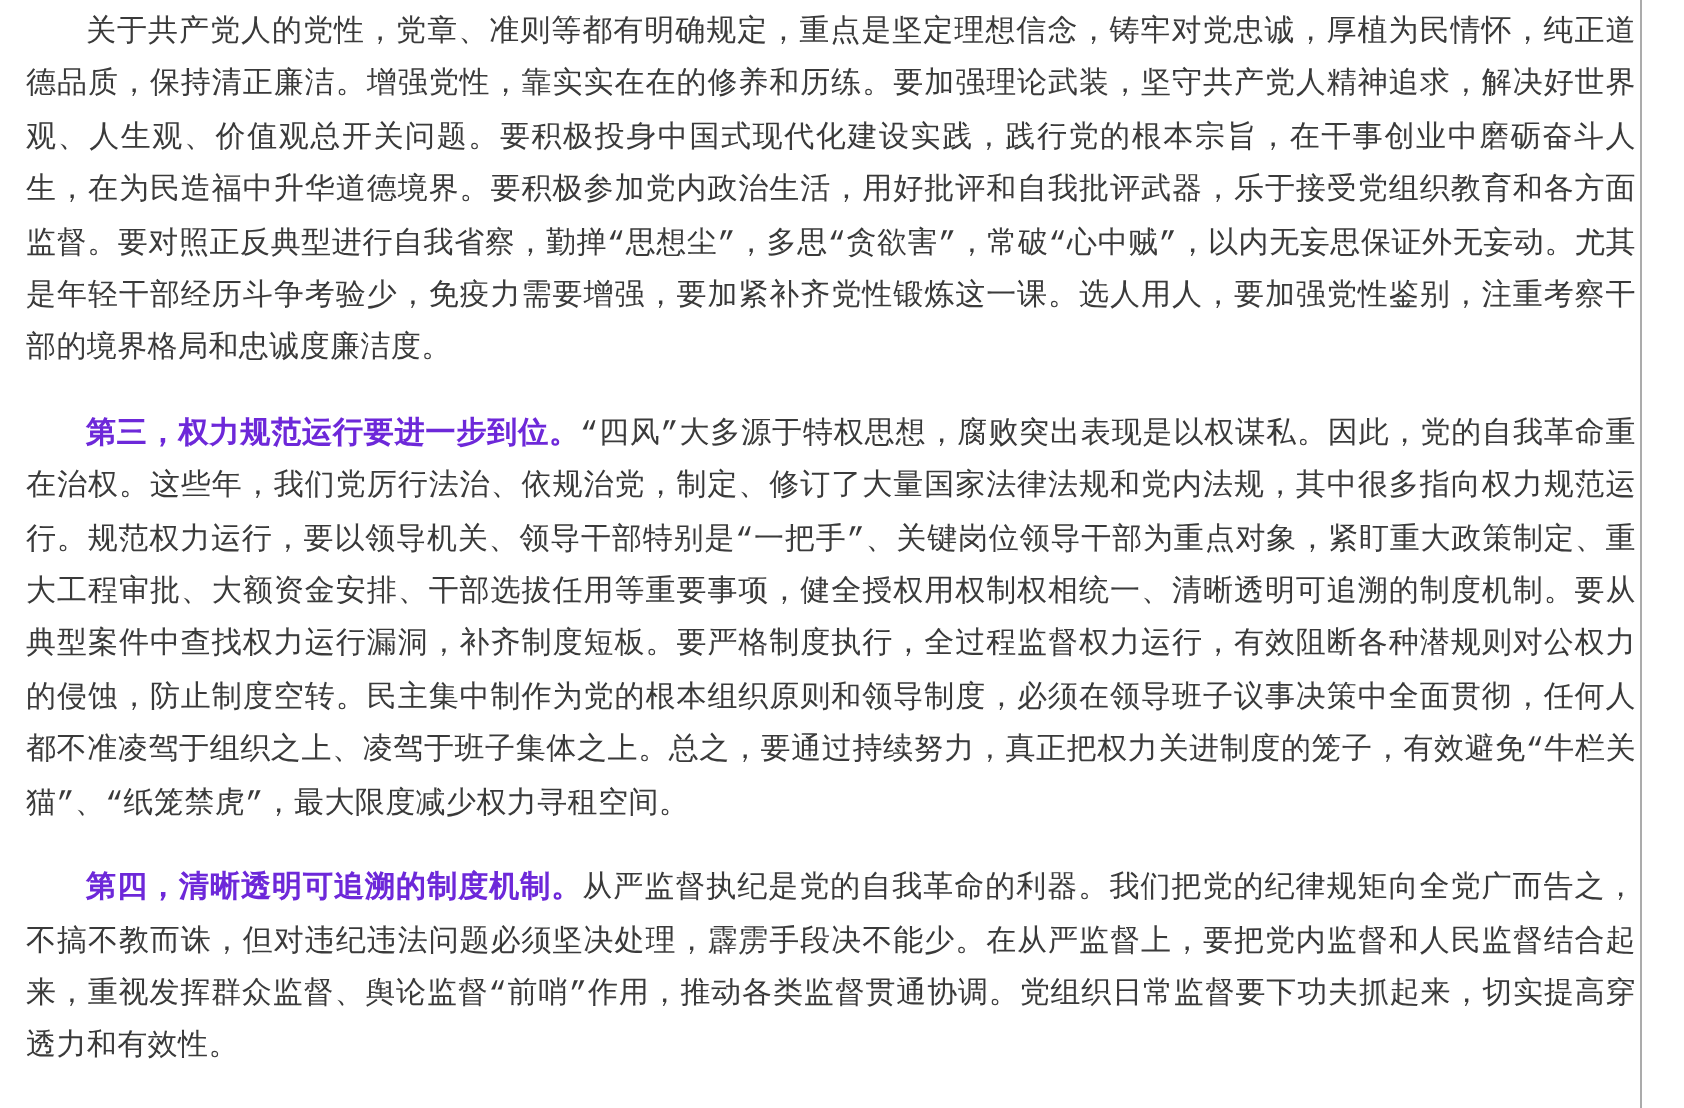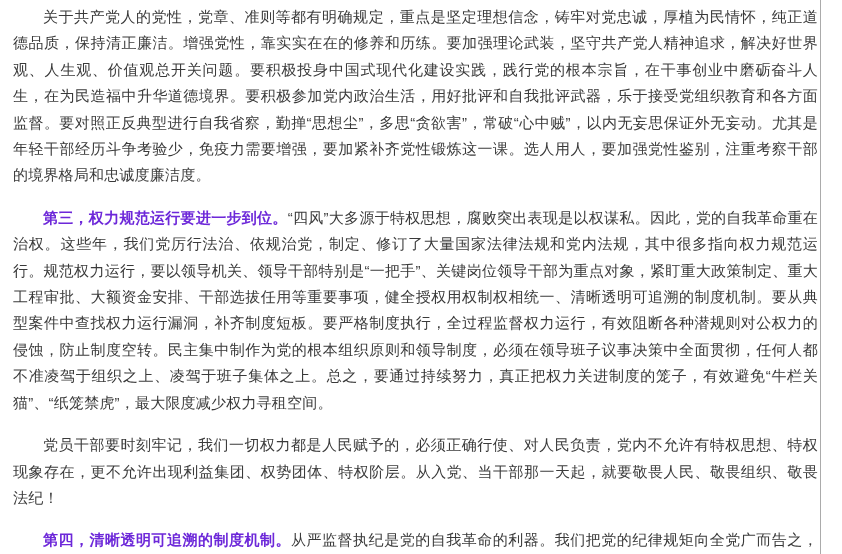--- a/index.html
+++ b/index.html
@@ -22,37 +22,37 @@
     font-family: "Liberation Sans", sans-serif;
     font-size: 15px;
     line-height: 26.4px;
     color: #3a3a3a;
     text-align: justify;
     letter-spacing: 0.2px;
   }
   .para {
     margin: 0 0 16px 0;
     text-indent: 30px;
+    font-family: Liberation Mono, monospace;
   }
   .para strong {
     font-weight: 700;
     color: #6d28d9;
   }
   .right-border {
     position: absolute;
     left: 820px;
     top: 0;
     width: 1px;
     height: 554px;
     background: #ababab;
   }
 </style>
 </head>
 <body>
 
 <div class="article">
   <p class="para"><strong></strong><span>关于共产党人的党性，党章、准则等都有明确规定，重点是坚定理想信念，铸牢对党忠诚，厚植为民情怀，纯正道德品质，保持清正廉洁。增强党性，靠实实在在的修养和历练。要加强理论武装，坚守共产党人精神追求，解决好世界观、人生观、价值观总开关问题。要积极投身中国式现代化建设实践，践行党的根本宗旨，在干事创业中磨砺奋斗人生，在为民造福中升华道德境界。要积极参加党内政治生活，用好批评和自我批评武器，乐于接受党组织教育和各方面监督。要对照正反典型进行自我省察，勤掸“思想尘”，多思“贪欲害”，常破“心中贼”，以内无妄思保证外无妄动。尤其是年轻干部经历斗争考验少，免疫力需要增强，要加紧补齐党性锻炼这一课。选人用人，要加强党性鉴别，注重考察干部的境界格局和忠诚度廉洁度。</span></p>
   <p class="para"><strong>第三，权力规范运行要进一步到位。</strong><span>“四风”大多源于特权思想，腐败突出表现是以权谋私。因此，党的自我革命重在治权。这些年，我们党厉行法治、依规治党，制定、修订了大量国家法律法规和党内法规，其中很多指向权力规范运行。规范权力运行，要以领导机关、领导干部特别是“一把手”、关键岗位领导干部为重点对象，紧盯重大政策制定、重大工程审批、大额资金安排、干部选拔任用等重要事项，健全授权用权制权相统一、清晰透明可追溯的制度机制。要从典型案件中查找权力运行漏洞，补齐制度短板。要严格制度执行，全过程监督权力运行，有效阻断各种潜规则对公权力的侵蚀，防止制度空转。民主集中制作为党的根本组织原则和领导制度，必须在领导班子议事决策中全面贯彻，任何人都不准凌驾于组织之上、凌驾于班子集体之上。总之，要通过持续努力，真正把权力关进制度的笼子，有效避免“牛栏关猫”、“纸笼禁虎”，最大限度减少权力寻租空间。</span></p>
-  <p class="para"><strong></strong><span>党员干部要时刻牢记，我们一切权力都是人民赋予的，必须正确行使、对人民负责，党内不允许有特权思想、特权现象存在，更不允许出现利益集团、权势团体、特权阶层。从入党、当干部那一天起，就要敬畏人民、敬畏组织、敬畏法纪！</span></p>
   <p class="para"><strong>第四，清晰透明可追溯的制度机制。</strong><span>从严监督执纪是党的自我革命的利器。我们把党的纪律规矩向全党广而告之，不搞不教而诛，但对违纪违法问题必须坚决处理，霹雳手段决不能少。在从严监督上，要把党内监督和人民监督结合起来，重视发挥群众监督、舆论监督“前哨”作用，推动各类监督贯通协调。党组织日常监督要下功夫抓起来，切实提高穿透力和有效性。</span></p>
 </div>
 
 <div class="right-border"></div>
 
 </body></html>

